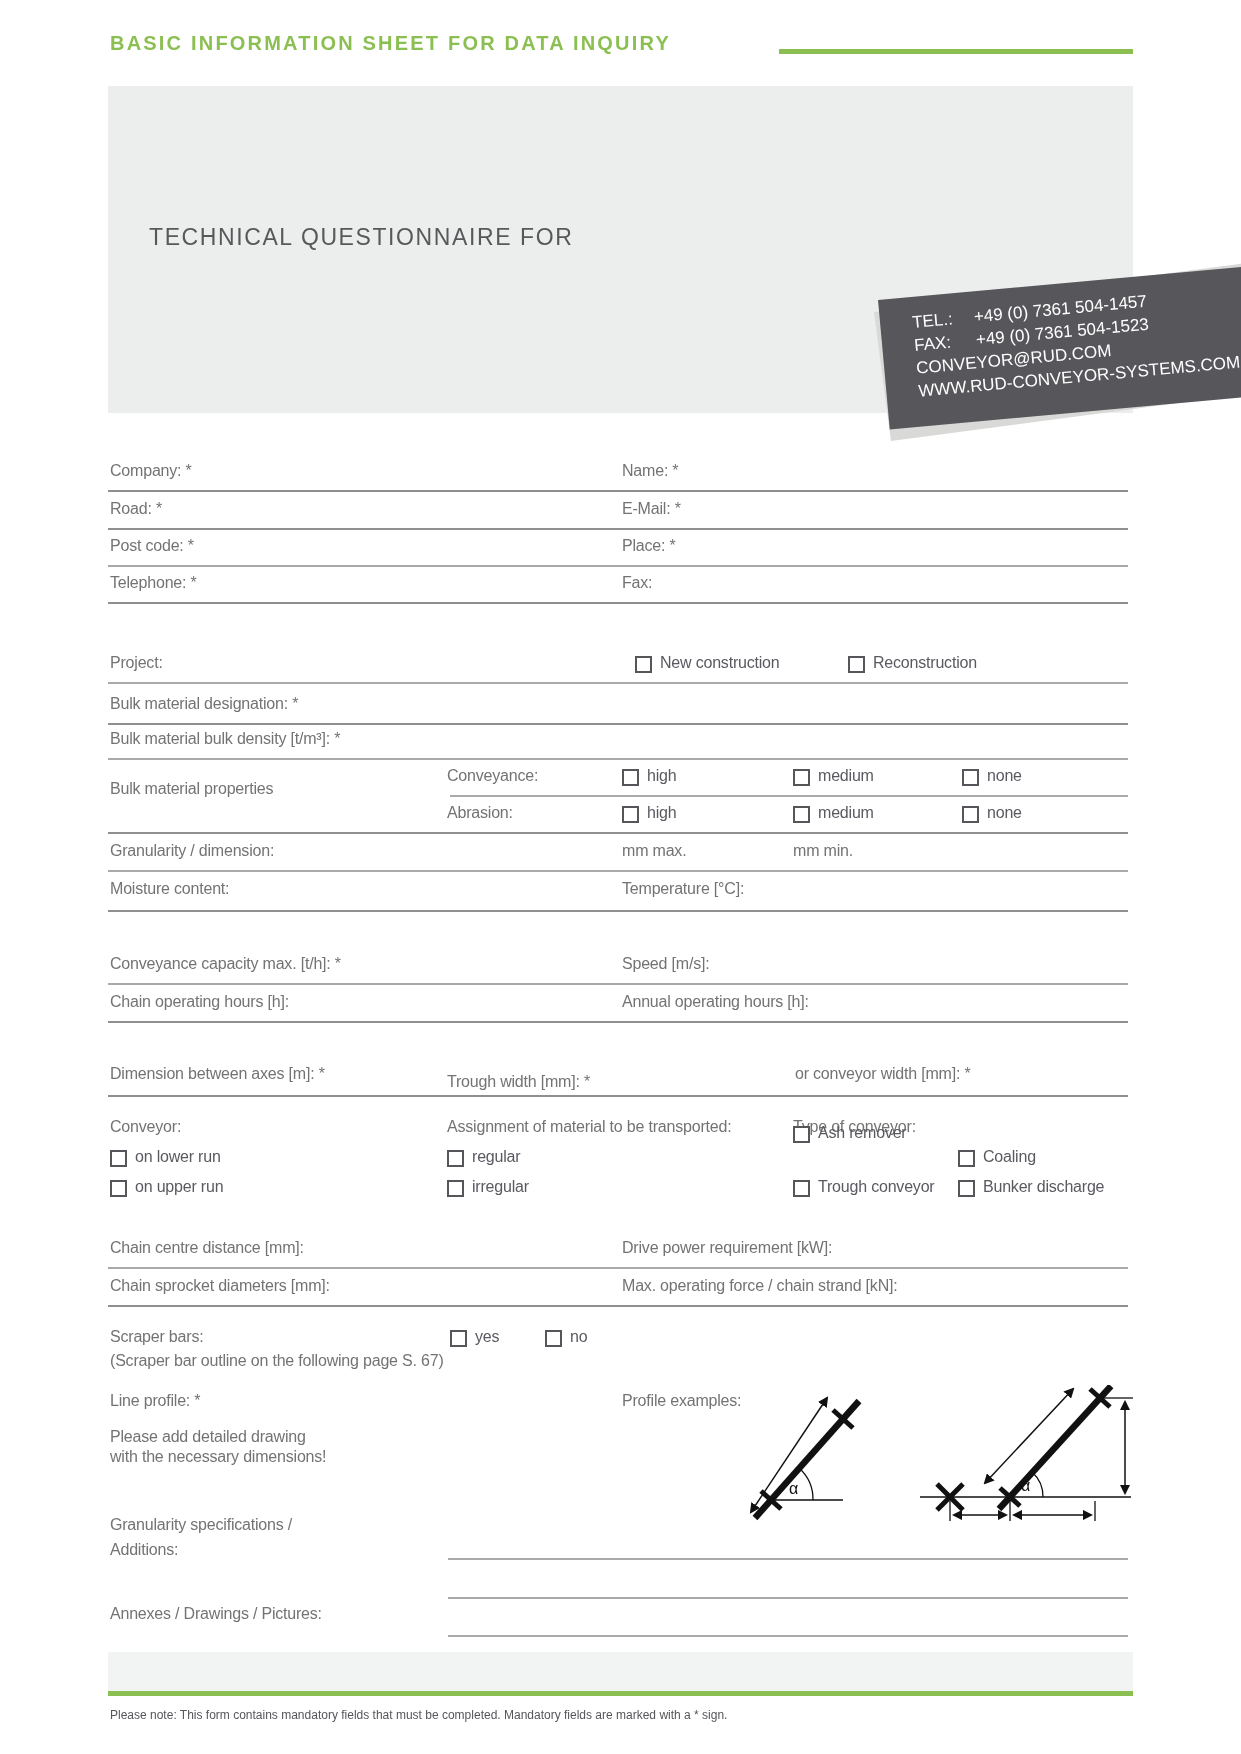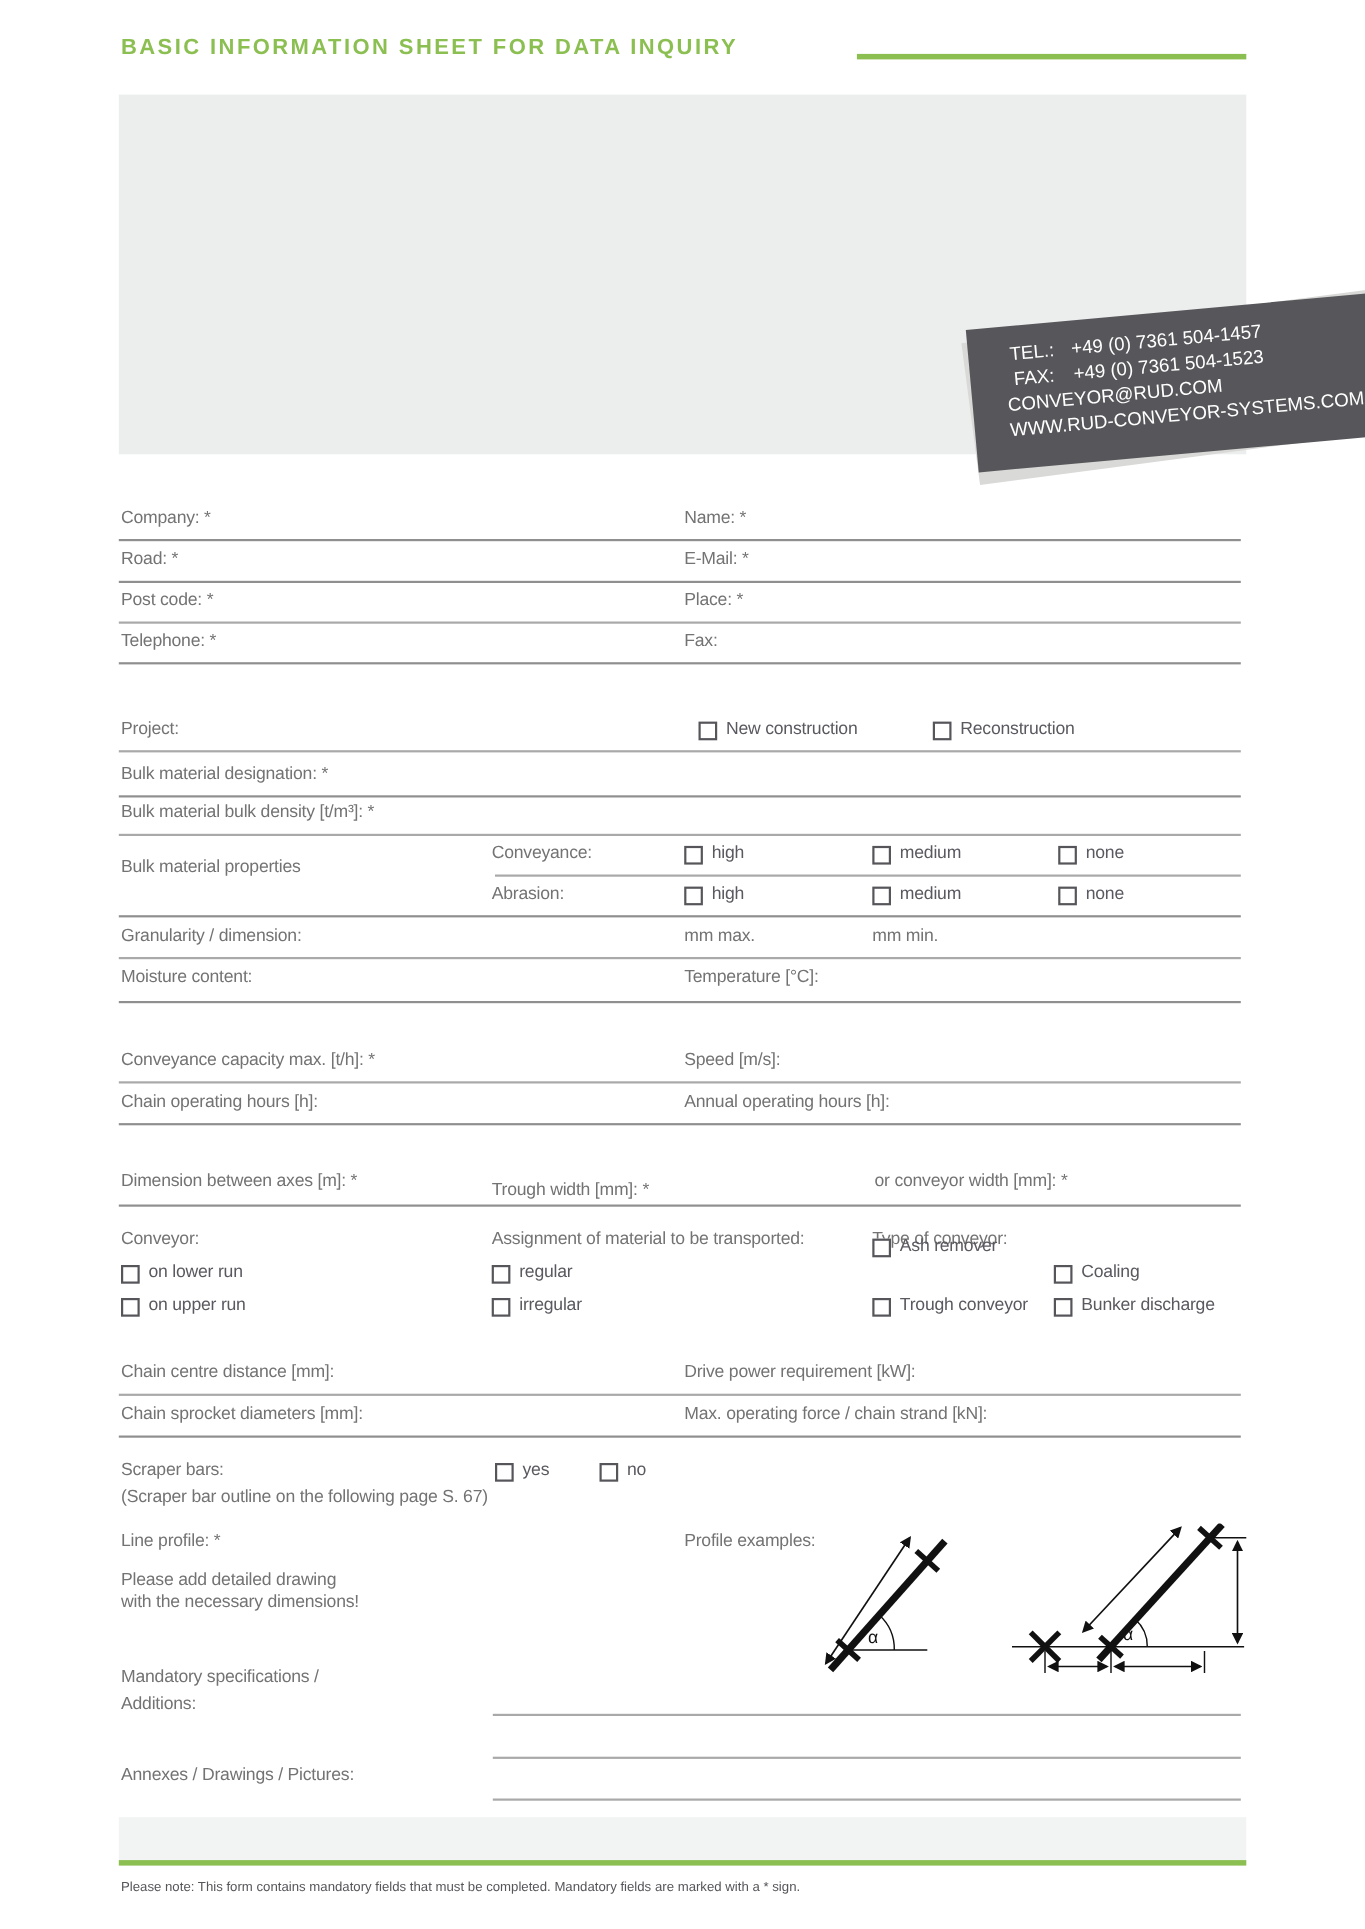--- a/index.html
+++ b/index.html
@@ -1,17 +1,17 @@
 <!DOCTYPE html>
 <html><head>
 <meta charset="utf-8">
 <style>
   html,body{margin:0;padding:0;background:#ffffff;}
   .page{position:relative;width:1241px;height:1754px;background:#fff;overflow:hidden;
-        font-family:"Liberation Sans", sans-serif;color:#5a5960;text-align:center;}
+        font-family:"Liberation Sans", sans-serif;color:#5a5960;}
   
   .eyebrow{position:absolute;left:110px;top:32px;font-size:20px;letter-spacing:2.2px;
            color:#8cbf52;font-weight:bold;}
   .green-rule{position:absolute;left:779px;top:49px;width:354px;height:5px;background:#8cbf52;}
   .graybox{position:absolute;left:108px;top:86px;width:1025px;height:327px;background:#eceded;}
   .pretitle{position:absolute;left:149px;top:224px;font-size:23px;letter-spacing:1.6px;color:#58585a;}
   .bigtitle{position:absolute;left:146px;top:252px;font-size:66px;color:#58585a;white-space:nowrap;}
   .bigtitle .squeeze{display:inline-block;transform:scaleX(.87);transform-origin:left center;}
   
   .banner-shadow{position:absolute;left:874px;top:312px;width:392px;height:130px;
@@ -37,20 +37,21 @@
 </style>
 </head>
 <body>
 
 <div class="page">
 
   <div class="eyebrow">BASIC INFORMATION SHEET FOR DATA INQUIRY</div>
   <div class="green-rule"></div>
 
   <div class="graybox"></div>
+  <div class="pretitle">TECHNICAL QUESTIONNAIRE FOR</div>
 
   <div class="banner-shadow"></div>
   <div class="banner">
     <div class="banner-row">
       <span class="banner-label">TEL.:</span>
       <span>+49 (0) 7361 504-1457</span>
     </div>
     <div class="banner-row">
       <span class="banner-label">FAX:</span>
       <span>+49 (0) 7361 504-1523</span>
@@ -246,21 +247,21 @@
     <text x="106" y="106" font-size="16" fill="#111" font-family="Liberation Sans, sans-serif">α</text>
     <line x1="188" y1="13" x2="218" y2="13" stroke="#111" stroke-width="1.3"></line>
     <line x1="210" y1="17" x2="210" y2="108" stroke="#111" stroke-width="1.5" marker-start="url(#arr2)" marker-end="url(#arr2)"></line>
     <line x1="35" y1="116" x2="35" y2="136" stroke="#111" stroke-width="1.3"></line>
     <line x1="95" y1="116" x2="95" y2="136" stroke="#111" stroke-width="1.3"></line>
     <line x1="180" y1="116" x2="180" y2="136" stroke="#111" stroke-width="1.3"></line>
     <line x1="39" y1="130" x2="91" y2="130" stroke="#111" stroke-width="1.5" marker-start="url(#arr2)" marker-end="url(#arr2)"></line>
     <line x1="99" y1="130" x2="176" y2="130" stroke="#111" stroke-width="1.5" marker-start="url(#arr2)" marker-end="url(#arr2)"></line>
   </svg>
 
-  <div class="lbl" style="left:110px;top:1516px">Mandatory specifications /</div>
+  <div class="lbl" style="left:110px;top:1516px">Granularity specifications /</div>
   <div class="lbl" style="left:110px;top:1541px">Additions:</div>
   <div class="rule lt" style="left:448px;top:1558px;width:680px"></div>
   <div class="rule lt" style="left:448px;top:1597px;width:680px"></div>
 
   <div class="lbl" style="left:110px;top:1605px">Annexes / Drawings / Pictures:</div>
   <div class="rule lt" style="left:448px;top:1635px;width:680px"></div>
 
   <div class="footband"></div>
   <div class="green-bar"></div>
   <div class="footnote">Please note: This form contains mandatory fields that must be completed. Mandatory fields are marked with a * sign.</div>

